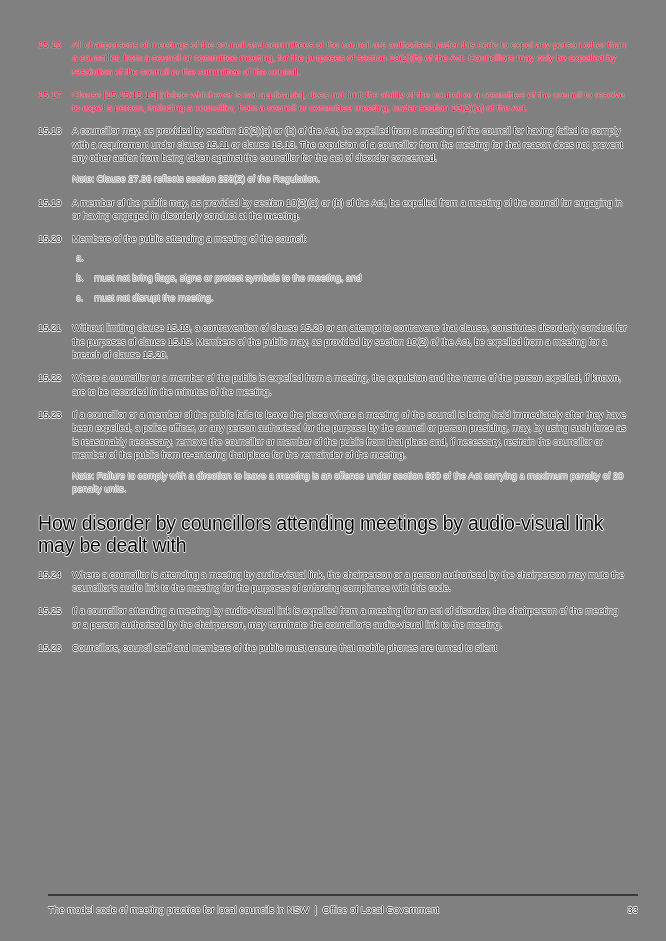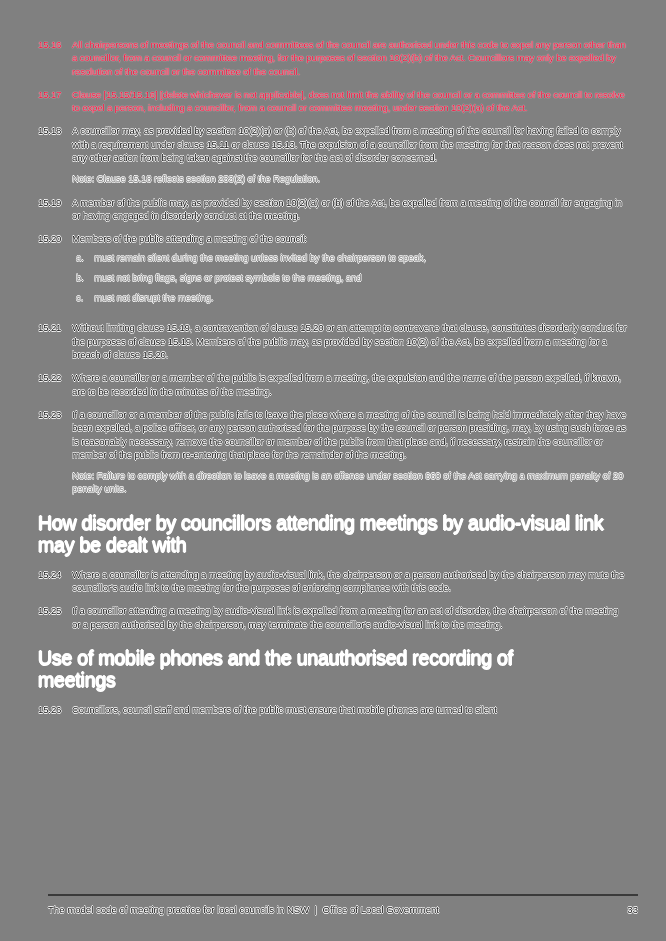--- a/index.html
+++ b/index.html
@@ -17,21 +17,21 @@
     .red { color: #e8183f; text-shadow: 0 0 1px #ffd0d8, 0 0 1px #ffd0d8; }
     .dark { color: #1a1a1a; text-shadow: -0.6px 0 0 #fff, 0.6px 0 0 #fff, 0 -0.6px 0 #fff, 0 0.6px 0 #fff; }
     .light { color: #8a8a8a; text-shadow: -0.6px 0 0 #fff, 0.6px 0 0 #fff, 0 -0.6px 0 #fff, 0 0.6px 0 #fff; }
     .note { margin-top: 8px; }
     .note .u { text-decoration: underline; }
     .list { margin-top: 5px; }
     .list-item { display: flex; margin-bottom: 7px; padding-left: 4px; }
     .list-item .letter { width: 18px; flex: 0 0 18px; }
     .heading {
       font-size: 19.5px; line-height: 22px; margin: 16px 0 12px 0; letter-spacing: -0.2px;
-      color: #ffffff;
+      color: #000000;
       text-shadow: -0.8px 0 0 #fff, 0.8px 0 0 #fff, 0 -0.8px 0 #fff, 0 0.8px 0 #fff;
     }
     .footer { position: absolute; left: 48px; top: 894px; width: 590px; }
     .footer-rule { height: 2px; background: #3a3a3a; margin-bottom: 8px; }
     .footer-row { display: flex; justify-content: space-between; font-size: 9.6px; }
   </style>
 </head>
 <body>
 
 <div class="page">
@@ -45,37 +45,36 @@
 
   <div class="clause red">
     <div class="num">15.17</div>
     <div class="body">Clause [15.15/15.16] [delete whichever is not applicable], does not limit the ability of the council or a committee of the council to resolve to expel a person, including a councillor, from a council or committee meeting, under section 10(2)(a) of the Act.</div>
   </div>
 
   <div class="clause dark">
     <div class="num">15.18</div>
     <div class="body">
       <div>A councillor may, as provided by section 10(2)(a) or (b) of the Act, be expelled from a meeting of the council for having failed to comply with a requirement under clause 15.11 or clause 15.13. The expulsion of a councillor from the meeting for that reason does not prevent any other action from being taken against the councillor for the act of disorder concerned.</div>
-      <div class="note light">Note: Clause 15.18 reflects section 233(2) of the Regulation.</div>
+      <div class="note light">Note: Clause 27.36 reflects section 233(2) of the Regulation.</div>
     </div>
   </div>
 
   <div class="clause dark">
     <div class="num">15.19</div>
     <div class="body">A member of the public may, as provided by section 10(2)(a) or (b) of the Act, be expelled from a meeting of the council for engaging in or having engaged in disorderly conduct at the meeting.</div>
   </div>
 
   <div class="clause dark">
     <div class="num">15.20</div>
     <div class="body">
       <div>Members of the public attending a meeting of the council:</div>
       <div class="list light">
         <div class="list-item">
           <span class="letter">a.</span>
-          <span>must remain silent during the meeting unless invited by the chairperson to speak,</span>
         </div>
         <div class="list-item">
           <span class="letter">b.</span>
           <span>must not bring flags, signs or protest symbols to the meeting, and</span>
         </div>
         <div class="list-item">
           <span class="letter">c.</span>
           <span>must not disrupt the meeting.</span>
         </div>
       </div>
@@ -105,21 +104,20 @@
   <div class="clause dark">
     <div class="num">15.24</div>
     <div class="body">Where a councillor is attending a meeting by audio-visual link, the chairperson or a person authorised by the chairperson may mute the councillor's audio link to the meeting for the purposes of enforcing compliance with this code.</div>
   </div>
 
   <div class="clause dark">
     <div class="num">15.25</div>
     <div class="body">If a councillor attending a meeting by audio-visual link is expelled from a meeting for an act of disorder, the chairperson of the meeting or a person authorised by the chairperson, may terminate the councillor's audio-visual link to the meeting.</div>
   </div>
 
-  <div class="heading" style="width:500px;">Use of mobile phones and the unauthorised recording of meetings</div>
 
   <div class="clause dark">
     <div class="num">15.26</div>
     <div class="body">Councillors, council staff and members of the public must ensure that mobile phones are turned to silent</div>
   </div>
 
 </div>
 
 <div class="footer">
   <div class="footer-rule"></div>

